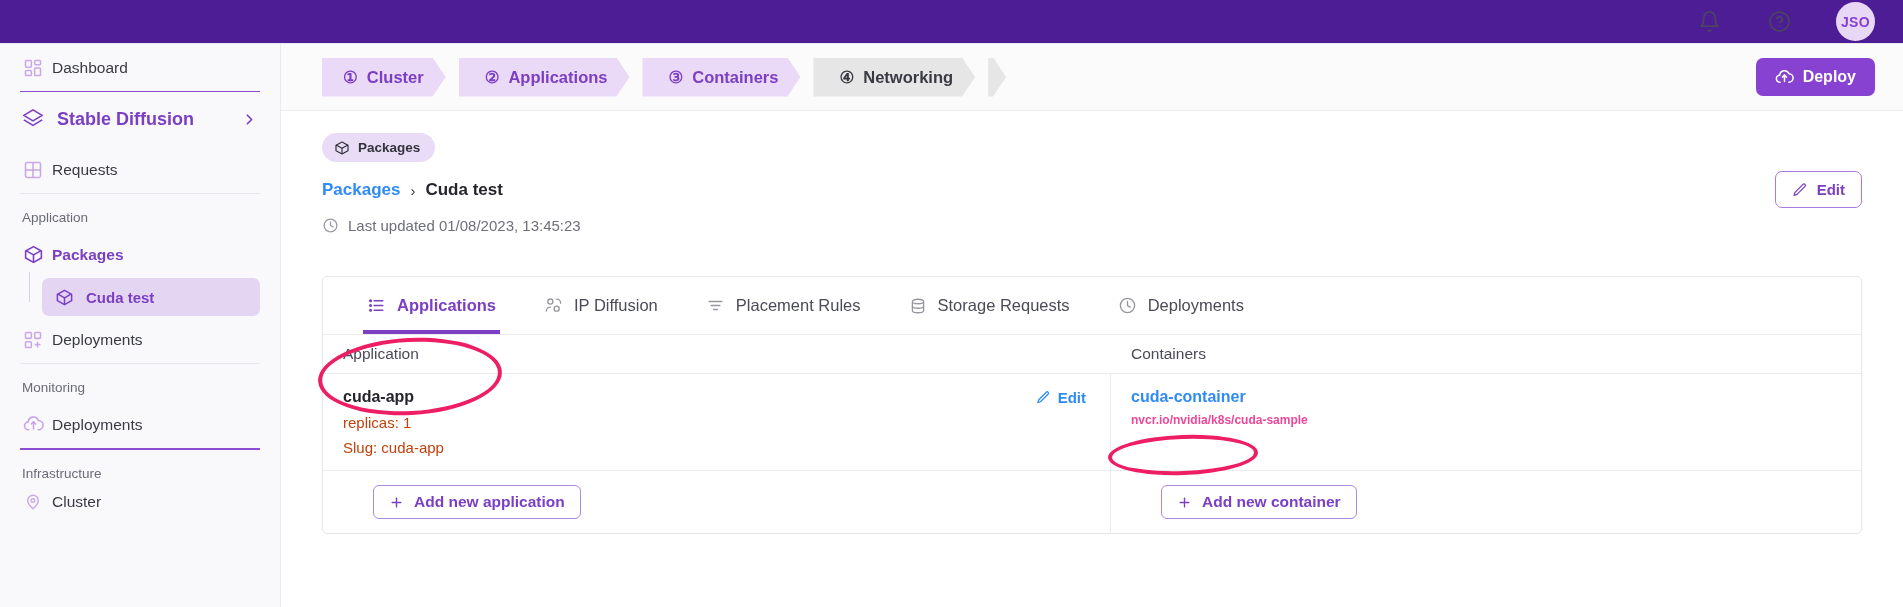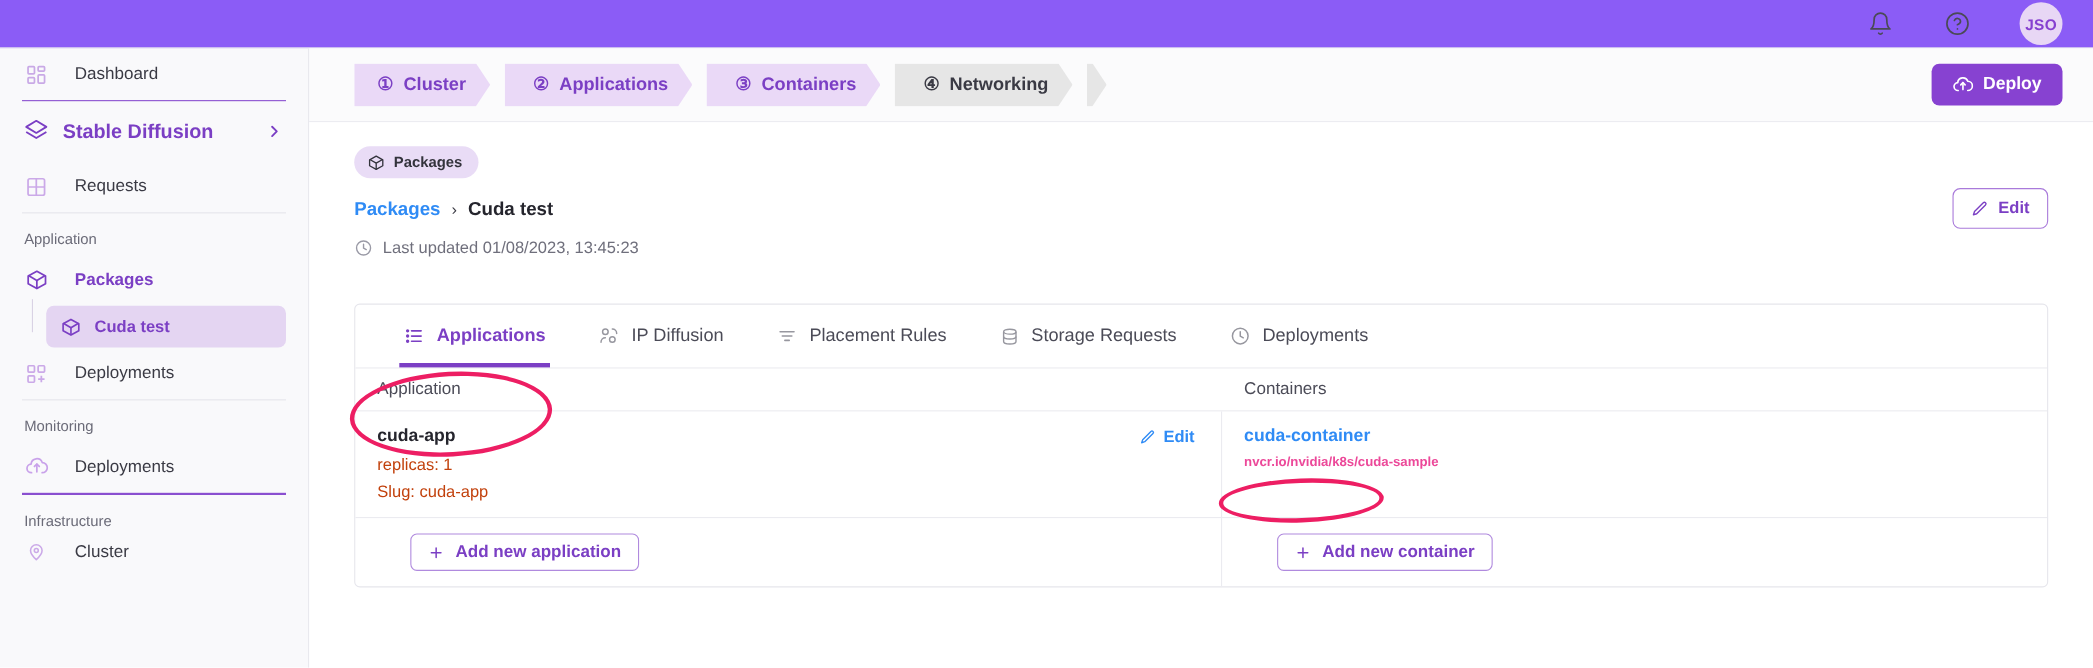--- a/index.html
+++ b/index.html
@@ -8,21 +8,21 @@
     overflow: hidden;
     font-family: "Liberation Sans", sans-serif;
     background: #ffffff;
     color: #2c2c35;
   }
   .app { position: relative; width: 1903px; height: 607px; display: flex; flex-direction: column; }
 
   
   .topbar {
     height: 44px; flex: 0 0 44px;
-    background: #8b5cf6;
+    background: #4c1d95;
     border-bottom: 1px solid #e9e9ee;
     display: flex; align-items: center; justify-content: flex-end;
     padding-right: 28px;
   }
   .topbar-icons { display: flex; align-items: center; gap: 44px; }
   .icon-btn { width: 26px; height: 26px; display: flex; align-items: center; justify-content: center; cursor: pointer; }
   .avatar {
     width: 39px; height: 39px; border-radius: 50%;
     background: #e8d7f5; color: #8640d0;
     display: flex; align-items: center; justify-content: center;
@@ -35,21 +35,21 @@
   
   .sidebar {
     width: 281px; flex: 0 0 281px;
     background: #f9f9fb;
     border-right: 1px solid #e9e9ee;
     padding: 0 20px;
     overflow: hidden;
     position: relative;
   }
   .nav-item {
-    display: flex; align-items: center; gap: 24px;
+    display: flex; align-items: center; gap: 8px;
     height: 47px; padding-left: 2px;
     font-size: 15.5px; color: #3a3a44; cursor: pointer;
     white-space: nowrap;
   }
   .nav-item .ic { width: 22px; height: 22px; flex: 0 0 22px; display:flex; align-items:center; justify-content:center; }
   .nav-sep { height: 1px; background: #e6e6ec; margin: 0; }
   .nav-sep.accent { background: #8a4fd0; height: 1.3px; }
   .nav-group-label {
     font-size: 13.5px; color: #6b6b78; padding: 16px 2px 6px 2px; white-space: nowrap;
   }

